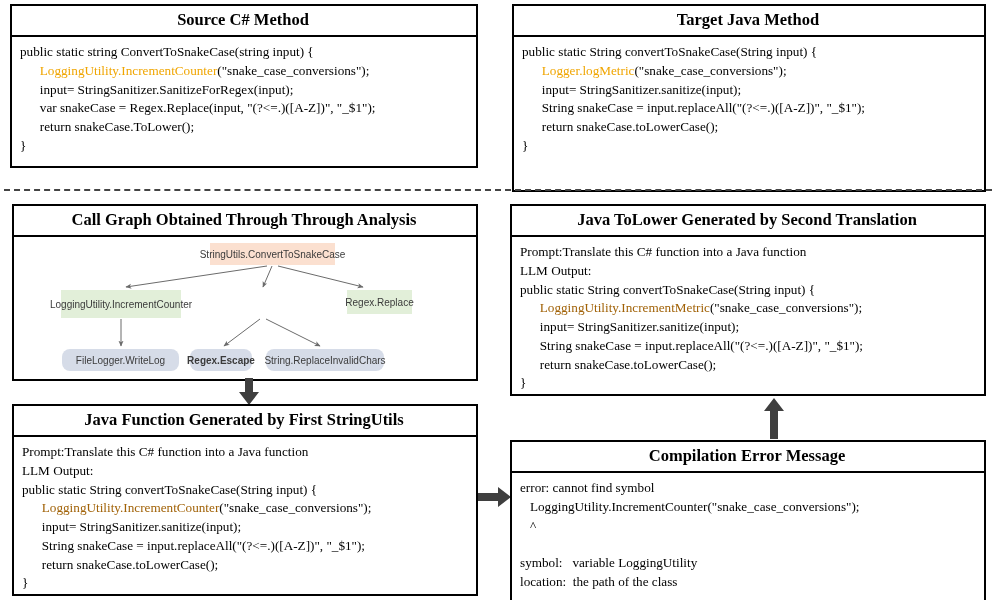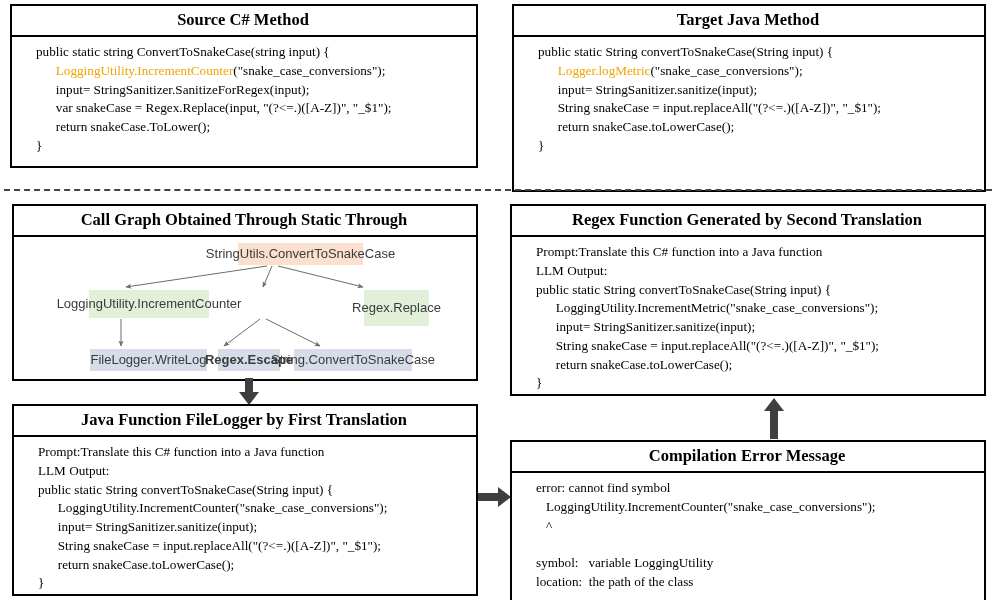--- a/index.html
+++ b/index.html
@@ -24,30 +24,30 @@
     font-family: "Liberation Serif", serif;
     font-weight: bold;
     font-size: 16.5px;
     text-align: center;
     border-bottom: 2px solid #000000;
     padding: 5px 2px 6px 0;
     line-height: 1.1;
     color: #000000;
   }
   .panel-body {
-    padding: 6px 8px 4px 24px;
+    padding: 6px 8px 4px 8px;
     font-family: "Liberation Serif", serif;
     font-size: 13.2px;
     line-height: 1.42;
     color: #000000;
     white-space: pre;
   }
   .code-line { white-space: pre; }
   .hl-orange { color: #f0a500; }
-  .hl-red { color: #000000; }
+  .hl-red { color: #a16207; }
 
   
   .divider {
     position: absolute;
     left: 4px;
     top: 189px;
     width: 988px;
     height: 0;
     border-top: 2px dashed #444444;
   }
@@ -55,33 +55,32 @@
   
   .graph-area {
     position: relative;
     width: 100%;
     height: 142px;
   }
   .gnode {
     position: absolute;
     box-sizing: border-box;
     font-family: "Liberation Sans", sans-serif;
-    font-size: 13px;
+    font-size: 10px;
     color: #3b3b3b;
     display: flex;
     align-items: center;
     justify-content: center;
     text-align: left;
     line-height: 1.1;
     padding: 0 3px;
-    margin-left: 28px;
   }
   .gnode.root  { background: #fbe0d0; }
   .gnode.mid   { background: #e2efd9; }
-  .gnode.leaf  { background: #d6dce8; }
+  .gnode.leaf  { background: #d6dce8; border-radius: 8px; }
   .graph-svg {
     position: absolute;
     left: 0; top: 0;
     width: 100%; height: 100%;
     pointer-events: none;
   }
 
   
   .flow-arrow { position: absolute; }
 </style>
@@ -94,61 +93,61 @@
 </div>
 
 <div class="panel" style="left:512px; top:4px; width:474px; height:188px;">
   <div class="panel-title">Target Java Method</div>
   <div class="panel-body"><div class="code-line"><span>public static String convertToSnakeCase(String input) {</span></div><div class="code-line"><span class="hl-orange">      Logger.logMetric</span><span>("snake_case_conversions");</span></div><div class="code-line"><span>      input= StringSanitizer.sanitize(input);</span></div><div class="code-line"><span>      String snakeCase = input.replaceAll("(?&lt;=.)([A-Z])", "_$1");</span></div><div class="code-line"><span>      return snakeCase.toLowerCase();</span></div><div class="code-line"><span>}</span></div></div>
 </div>
 
 <div class="divider"></div>
 
 <div class="panel" style="left:12px; top:204px; width:466px; height:177px;">
-  <div class="panel-title">Call Graph Obtained Through Static Through</div>
+  <div class="panel-title">Call Graph Obtained Through Through Analysis</div>
   <div class="graph-area">
     <svg class="graph-svg" viewBox="0 0 462 142" preserveAspectRatio="none">
       <defs>
         <marker id="ah" markerWidth="7" markerHeight="7" refX="5.4" refY="2.6" orient="auto" markerUnits="strokeWidth">
           <path d="M0,0 L6,2.6 L0,5.2 L1.6,2.6 z" fill="#6b6b6b"></path>
         </marker>
       </defs>
       <g stroke="#6b6b6b" stroke-width="1" fill="none" marker-end="url(#ah)">
         <path d="M253,29 L112,50"></path>
         <path d="M258,29 L249,50"></path>
         <path d="M264,29 L349,50"></path>
         <path d="M107,82 L107,109"></path>
         <path d="M246,82 L210,109"></path>
         <path d="M252,82 L306,109"></path>
       </g>
     </svg>
     <div class="gnode root" style="left:196px; top:6px; width:125px; height:22px;">StringUtils.ConvertToSnakeCase</div>
     <div class="gnode mid" style="left:47px; top:53px; width:120px; height:28px;">LoggingUtility.IncrementCounter</div>
-    <div class="gnode mid" style="left:322px; top:53px; width:65px; height:36px;">Regex.Replace</div>
+    <div class="gnode mid" style="left:333px; top:53px; width:65px; height:24px;">Regex.Replace</div>
     <div class="gnode leaf" style="left:48px; top:112px; width:117px; height:22px;">FileLogger.WriteLog</div>
     <div class="gnode leaf" style="left:176px; top:112px; width:62px; height:22px;font-weight:bold;">Regex.Escape</div>
-    <div class="gnode leaf" style="left:252px; top:112px; width:118px; height:22px;">String.ConvertToSnakeCase</div>
+    <div class="gnode leaf" style="left:252px; top:112px; width:118px; height:22px;">String.ReplaceInvalidChars</div>
   </div>
 </div>
 
 <svg class="flow-arrow" style="left:237px; top:378px; width:24px; height:28px;" viewBox="0 0 24 28">
   <path d="M8,0 L16,0 L16,14 L22,14 L12,27 L2,14 L8,14 z" fill="#3f3f3f"></path>
 </svg>
 
 <div class="panel" style="left:12px; top:404px; width:466px; height:192px;">
-  <div class="panel-title">Java Function FileLogger by First Translation</div>
+  <div class="panel-title">Java Function Generated by First StringUtils</div>
   <div class="panel-body"><div class="code-line"><span>Prompt:Translate this C# function into a Java function</span></div><div class="code-line"><span>LLM Output:</span></div><div class="code-line"><span>public static String convertToSnakeCase(String input) {</span></div><div class="code-line"><span class="hl-red">      LoggingUtility.IncrementCounter</span><span>("snake_case_conversions");</span></div><div class="code-line"><span>      input= StringSanitizer.sanitize(input);</span></div><div class="code-line"><span>      String snakeCase = input.replaceAll("(?&lt;=.)([A-Z])", "_$1");</span></div><div class="code-line"><span>      return snakeCase.toLowerCase();</span></div><div class="code-line"><span>}</span></div></div>
 </div>
 
 <svg class="flow-arrow" style="left:478px; top:486px; width:34px; height:22px;" viewBox="0 0 34 22">
   <path d="M0,7 L20,7 L20,1 L33,11 L20,21 L20,15 L0,15 z" fill="#3f3f3f"></path>
 </svg>
 
 <div class="panel" style="left:510px; top:204px; width:476px; height:192px;">
-  <div class="panel-title">Regex Function Generated by Second Translation</div>
+  <div class="panel-title">Java ToLower Generated by Second Translation</div>
   <div class="panel-body"><div class="code-line"><span>Prompt:Translate this C# function into a Java function</span></div><div class="code-line"><span>LLM Output:</span></div><div class="code-line"><span>public static String convertToSnakeCase(String input) {</span></div><div class="code-line"><span class="hl-red">      LoggingUtility.IncrementMetric</span><span>("snake_case_conversions");</span></div><div class="code-line"><span>      input= StringSanitizer.sanitize(input);</span></div><div class="code-line"><span>      String snakeCase = input.replaceAll("(?&lt;=.)([A-Z])", "_$1");</span></div><div class="code-line"><span>      return snakeCase.toLowerCase();</span></div><div class="code-line"><span>}</span></div></div>
 </div>
 
 <svg class="flow-arrow" style="left:762px; top:398px; width:24px; height:42px;" viewBox="0 0 24 42">
   <path d="M12,0 L22,13 L16,13 L16,41 L8,41 L8,13 L2,13 z" fill="#3f3f3f"></path>
 </svg>
 
 <div class="panel" style="left:510px; top:440px; width:476px; height:192px;">
   <div class="panel-title">Compilation Error Message</div>
   <div class="panel-body"><div class="code-line"><span>error: cannot find symbol</span></div><div class="code-line"><span>   LoggingUtility.IncrementCounter("snake_case_conversions");</span></div><div class="code-line"><span>   ^</span></div><div class="code-line">&nbsp;</div><div class="code-line"><span>symbol:   variable LoggingUtility</span></div><div class="code-line"><span>location:  the path of the class</span></div></div>

